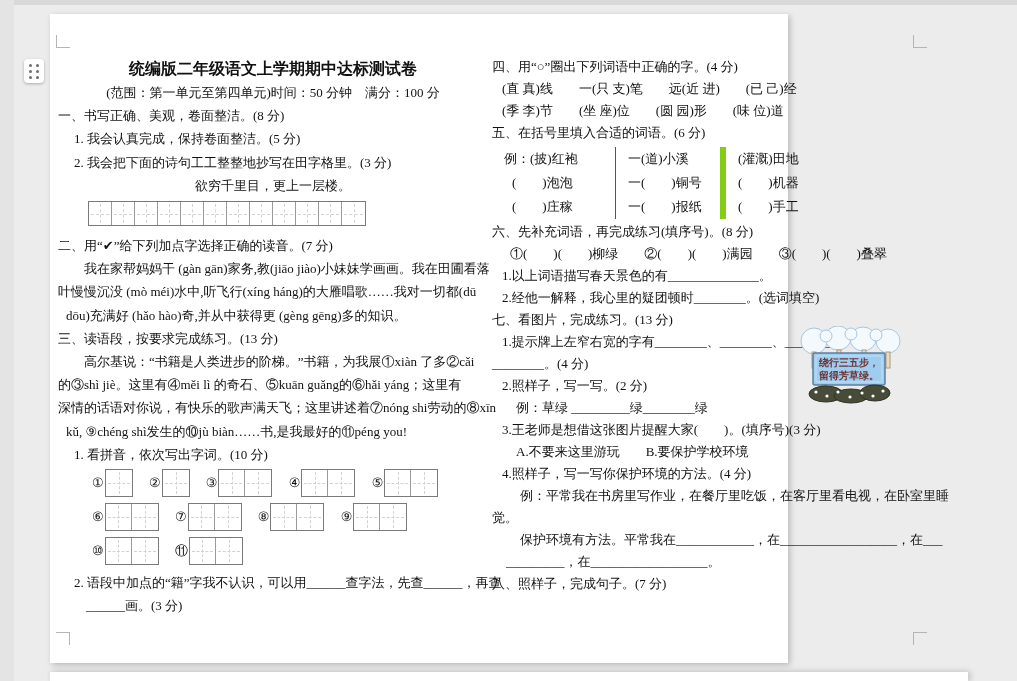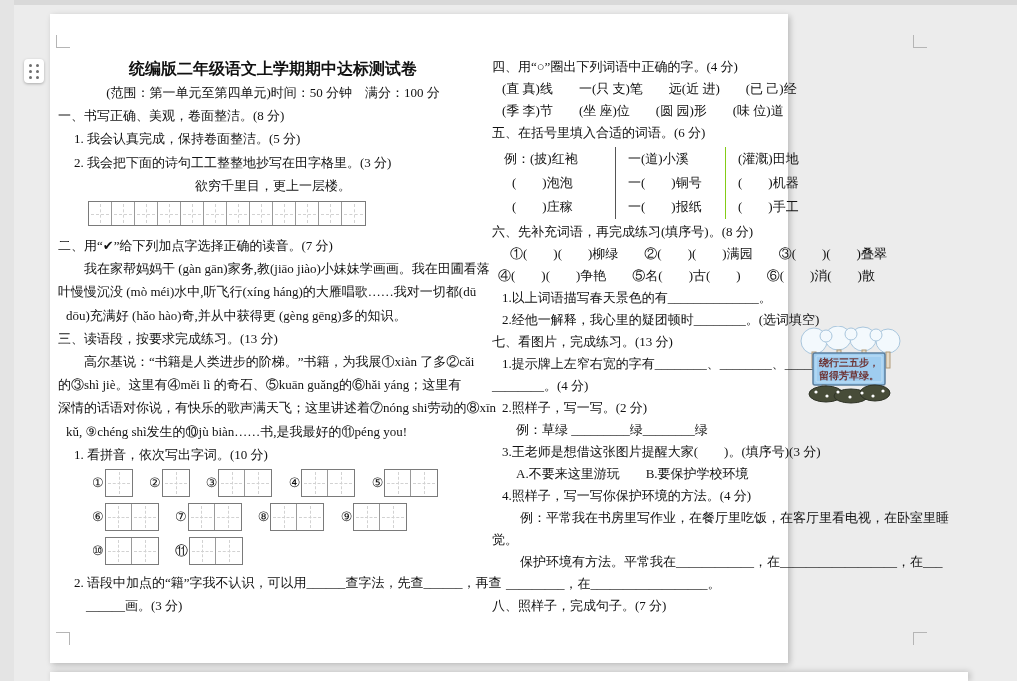--- a/index.html
+++ b/index.html
@@ -63,21 +63,21 @@
   .pin-row { margin:3px 0 6px 34px; white-space:nowrap; }
   .pin-item { display:inline-block; margin-right:13px; }
   .pin-label { font-size:13px; vertical-align:middle; margin-right:1px; }
   .pin-box .tzg-cell { width:26px; height:26px; }
 
   
   .s5-table { display:flex; margin:3px 0 2px 8px; }
   .s5-col { line-height:24px; }
   .s5-col .line { white-space:nowrap; }
   .s5-c1 { width:116px; padding-left:4px; border-right:1px solid #555; }
-  .s5-c2 { width:110px; padding-left:12px; border-right:1px solid #84cc16; }
+  .s5-c2 { width:110px; padding-left:12px; border-right:6px solid #84cc16; }
   .s5-c3 { width:150px; padding-left:12px; }
   .s5-c1 .sub { margin-left:8px; }
 
   
   .sign-illustration { position:absolute; left:750px; top:312px; width:102px; height:78px;text-align:center; }
 </style>
 </head>
 <body>
 
 <div class="top-edge"></div>
@@ -207,21 +207,20 @@
       </div>
       <div class="s5-col s5-c3">
         <div class="line">(灌溉)田地</div>
         <div class="line">(　　)机器</div>
         <div class="line">(　　)手工</div>
       </div>
     </div>
 
     <div class="line">六、先补充词语，再完成练习(填序号)。(8 分)</div>
     <div class="line" style="margin-left:18px">①(　　)(　　)柳绿　　②(　　)(　　)满园　　③(　　)(　　)叠翠</div>
-    <div class="line" style="margin-left:6px">④(　　)(　　)争艳　　⑤名(　　)古(　　)　　⑥(　　)消(　　)散</div>
     <div class="line" style="margin-left:10px">1.以上词语描写春天景色的有______________。</div>
     <div class="line" style="margin-left:10px">2.经他一解释，我心里的疑团顿时________。(选词填空)</div>
 
     <div class="line">七、看图片，完成练习。(13 分)</div>
     <div class="line" style="margin-left:10px">1.提示牌上左窄右宽的字有________、________、________、</div>
     <div class="line">________。(4 分)</div>
     <div class="line" style="margin-left:10px">2.照样子，写一写。(2 分)</div>
     <div class="line" style="margin-left:24px">例：草绿 _________绿________绿</div>
     <div class="line" style="margin-left:10px">3.王老师是想借这张图片提醒大家(　　)。(填序号)(3 分)</div>
     <div class="line" style="margin-left:24px">A.不要来这里游玩　　B.要保护学校环境</div>

